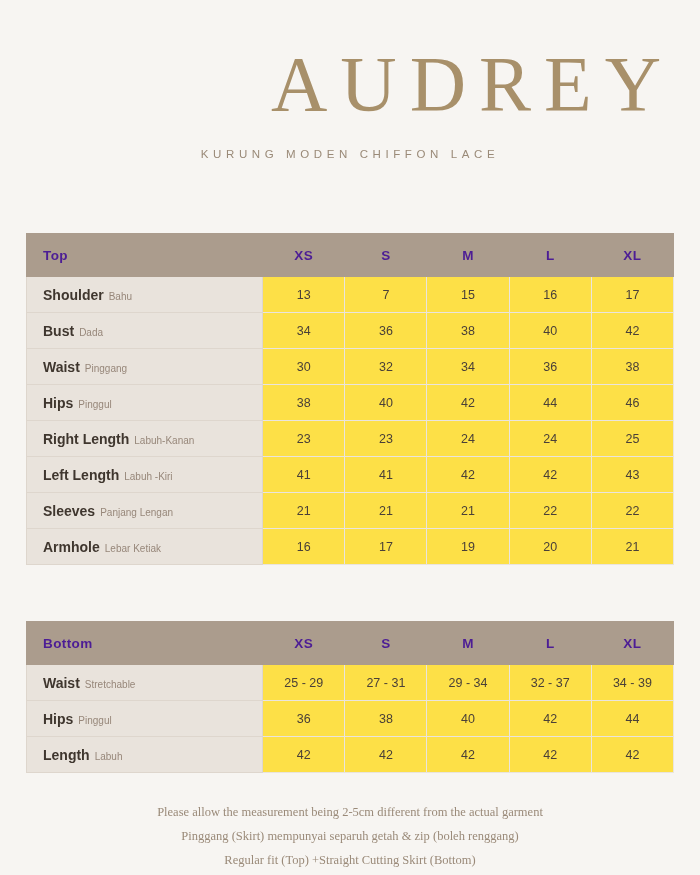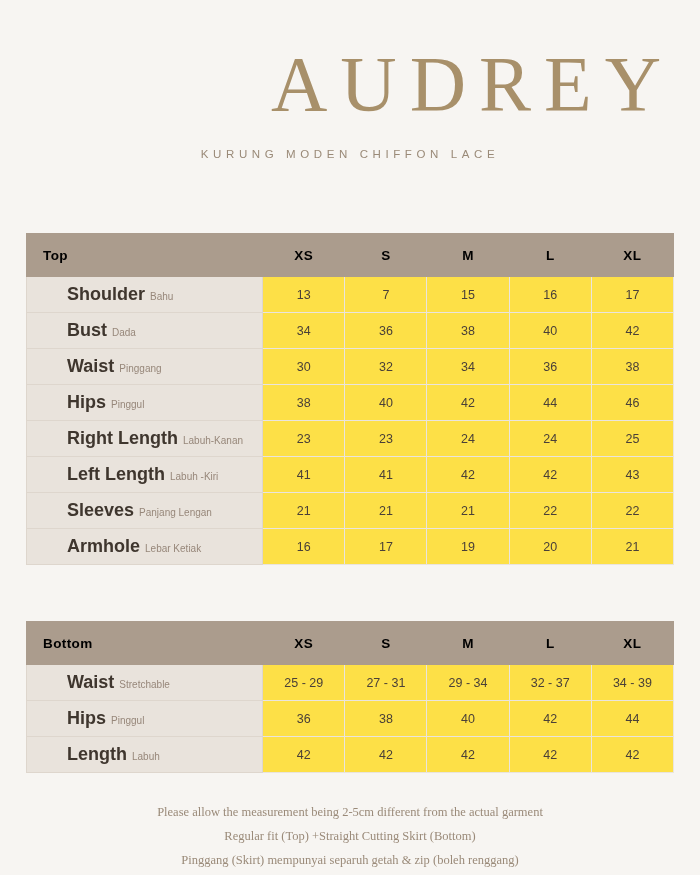--- a/index.html
+++ b/index.html
@@ -58,21 +58,21 @@
   th, td {
     border: 1px solid #e6e0d9;
     font-size: 12.5px;
     height: 33px;
     text-align: center;
     color: #4a4038;
     font-weight: normal;
   }
   thead th {
     background: #ab9c8d;
-    color: #000000;
+    color: #4c1d95;
     font-weight: bold;
     font-size: 13.5px;
     height: 40px;
     border: 1px solid #ab9c8d;
     letter-spacing: 0.4px;
   }
   thead th.label-col {
     text-align: left;
     padding-left: 16px;
   }
@@ -83,22 +83,21 @@
     border: 1px solid #ded6cd;
   }
   tbody td.value-col {
     background: #fde047;
     border: 1px solid #eae4dd;
     font-size: 12.5px;
   }
   .lbl-main {
     font-weight: bold;
     color: #3f362e;
-    font-size: 18px;
-    margin-left: 24px;
+    font-size: 14px;
   }
   .lbl-sub {
     color: #97877a;
     font-size: 10px;
     margin-left: 5px;
   }
 
   .spacer-between {
     height: 56px;
   }
@@ -261,18 +260,18 @@
           <td class="value-col">42</td>
           <td class="value-col">42</td>
           <td class="value-col">42</td>
         </tr>
       </tbody>
     </table>
   </div>
 
   <div class="notes">
     <div>Please allow the measurement being 2-5cm different from the actual garment</div>
+    <div>Pinggang (Skirt) mempunyai separuh getah &amp; zip (boleh renggang)</div>
     <div>Regular fit (Top) +Straight Cutting Skirt (Bottom)</div>
-    <div>Pinggang (Skirt) mempunyai separuh getah &amp; zip (boleh renggang)</div>
     <div>Semua unit dalam Inci</div>
   </div>
 
 </div>
 
 </body></html>

